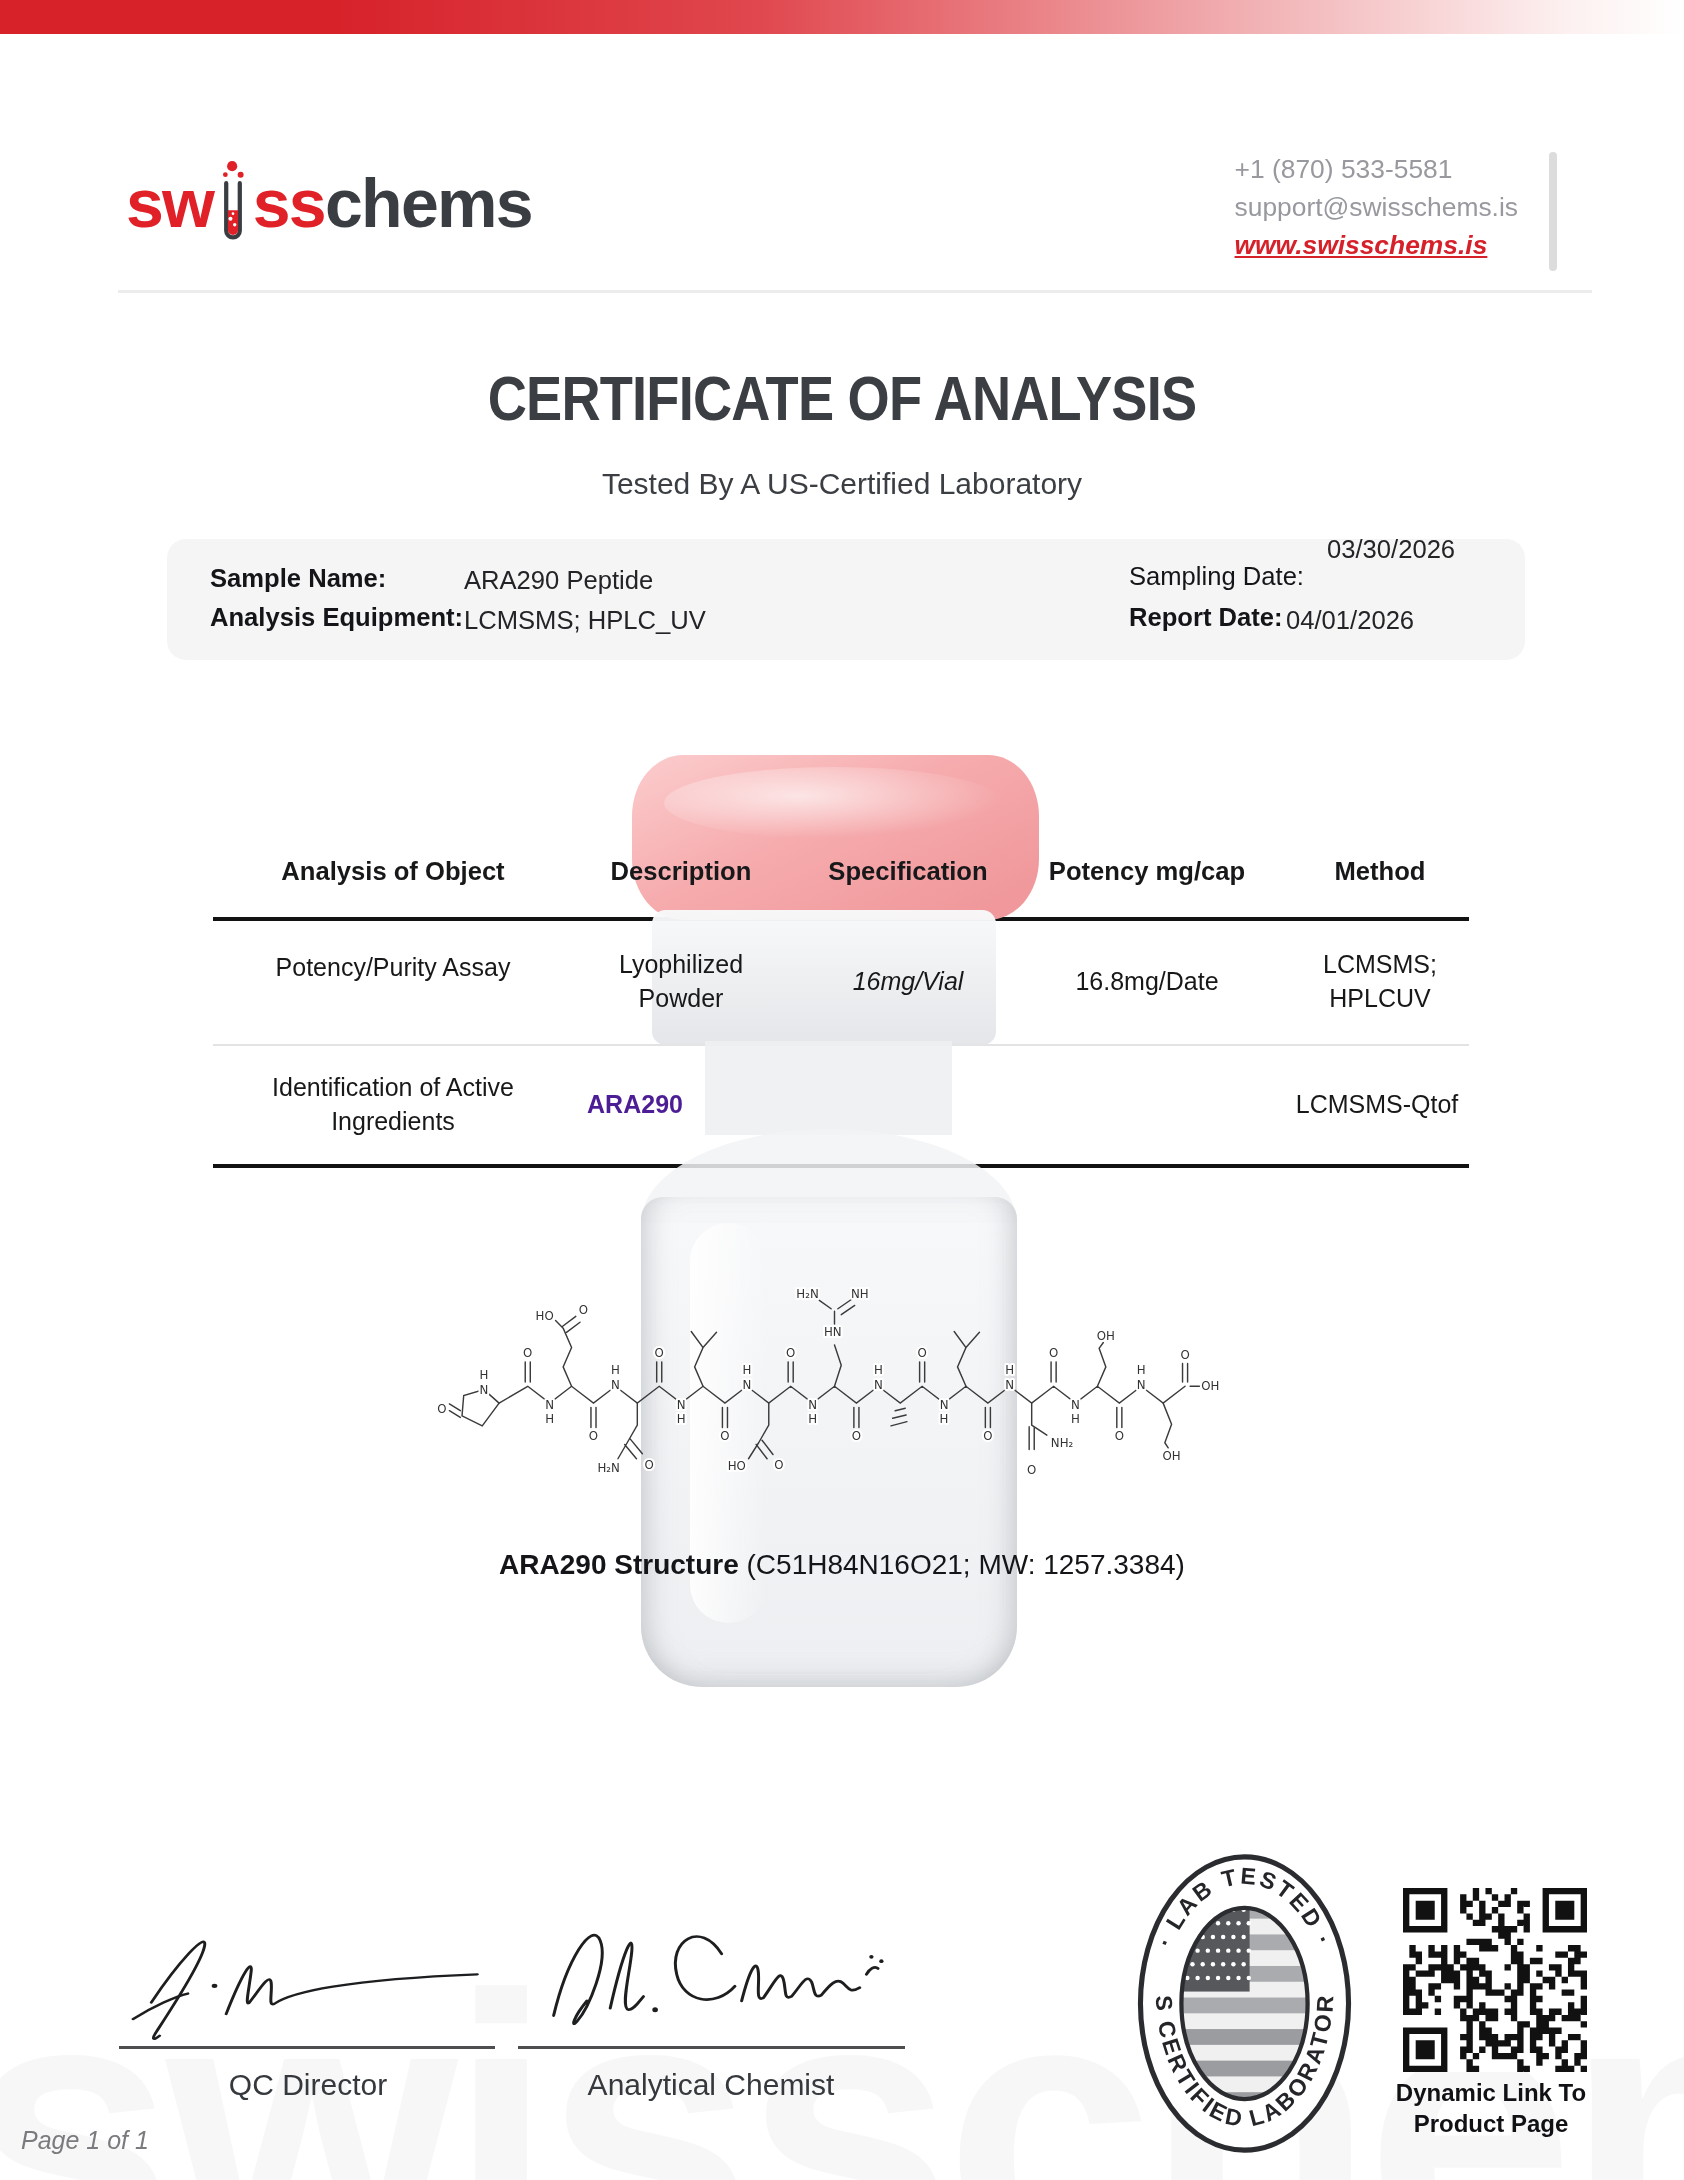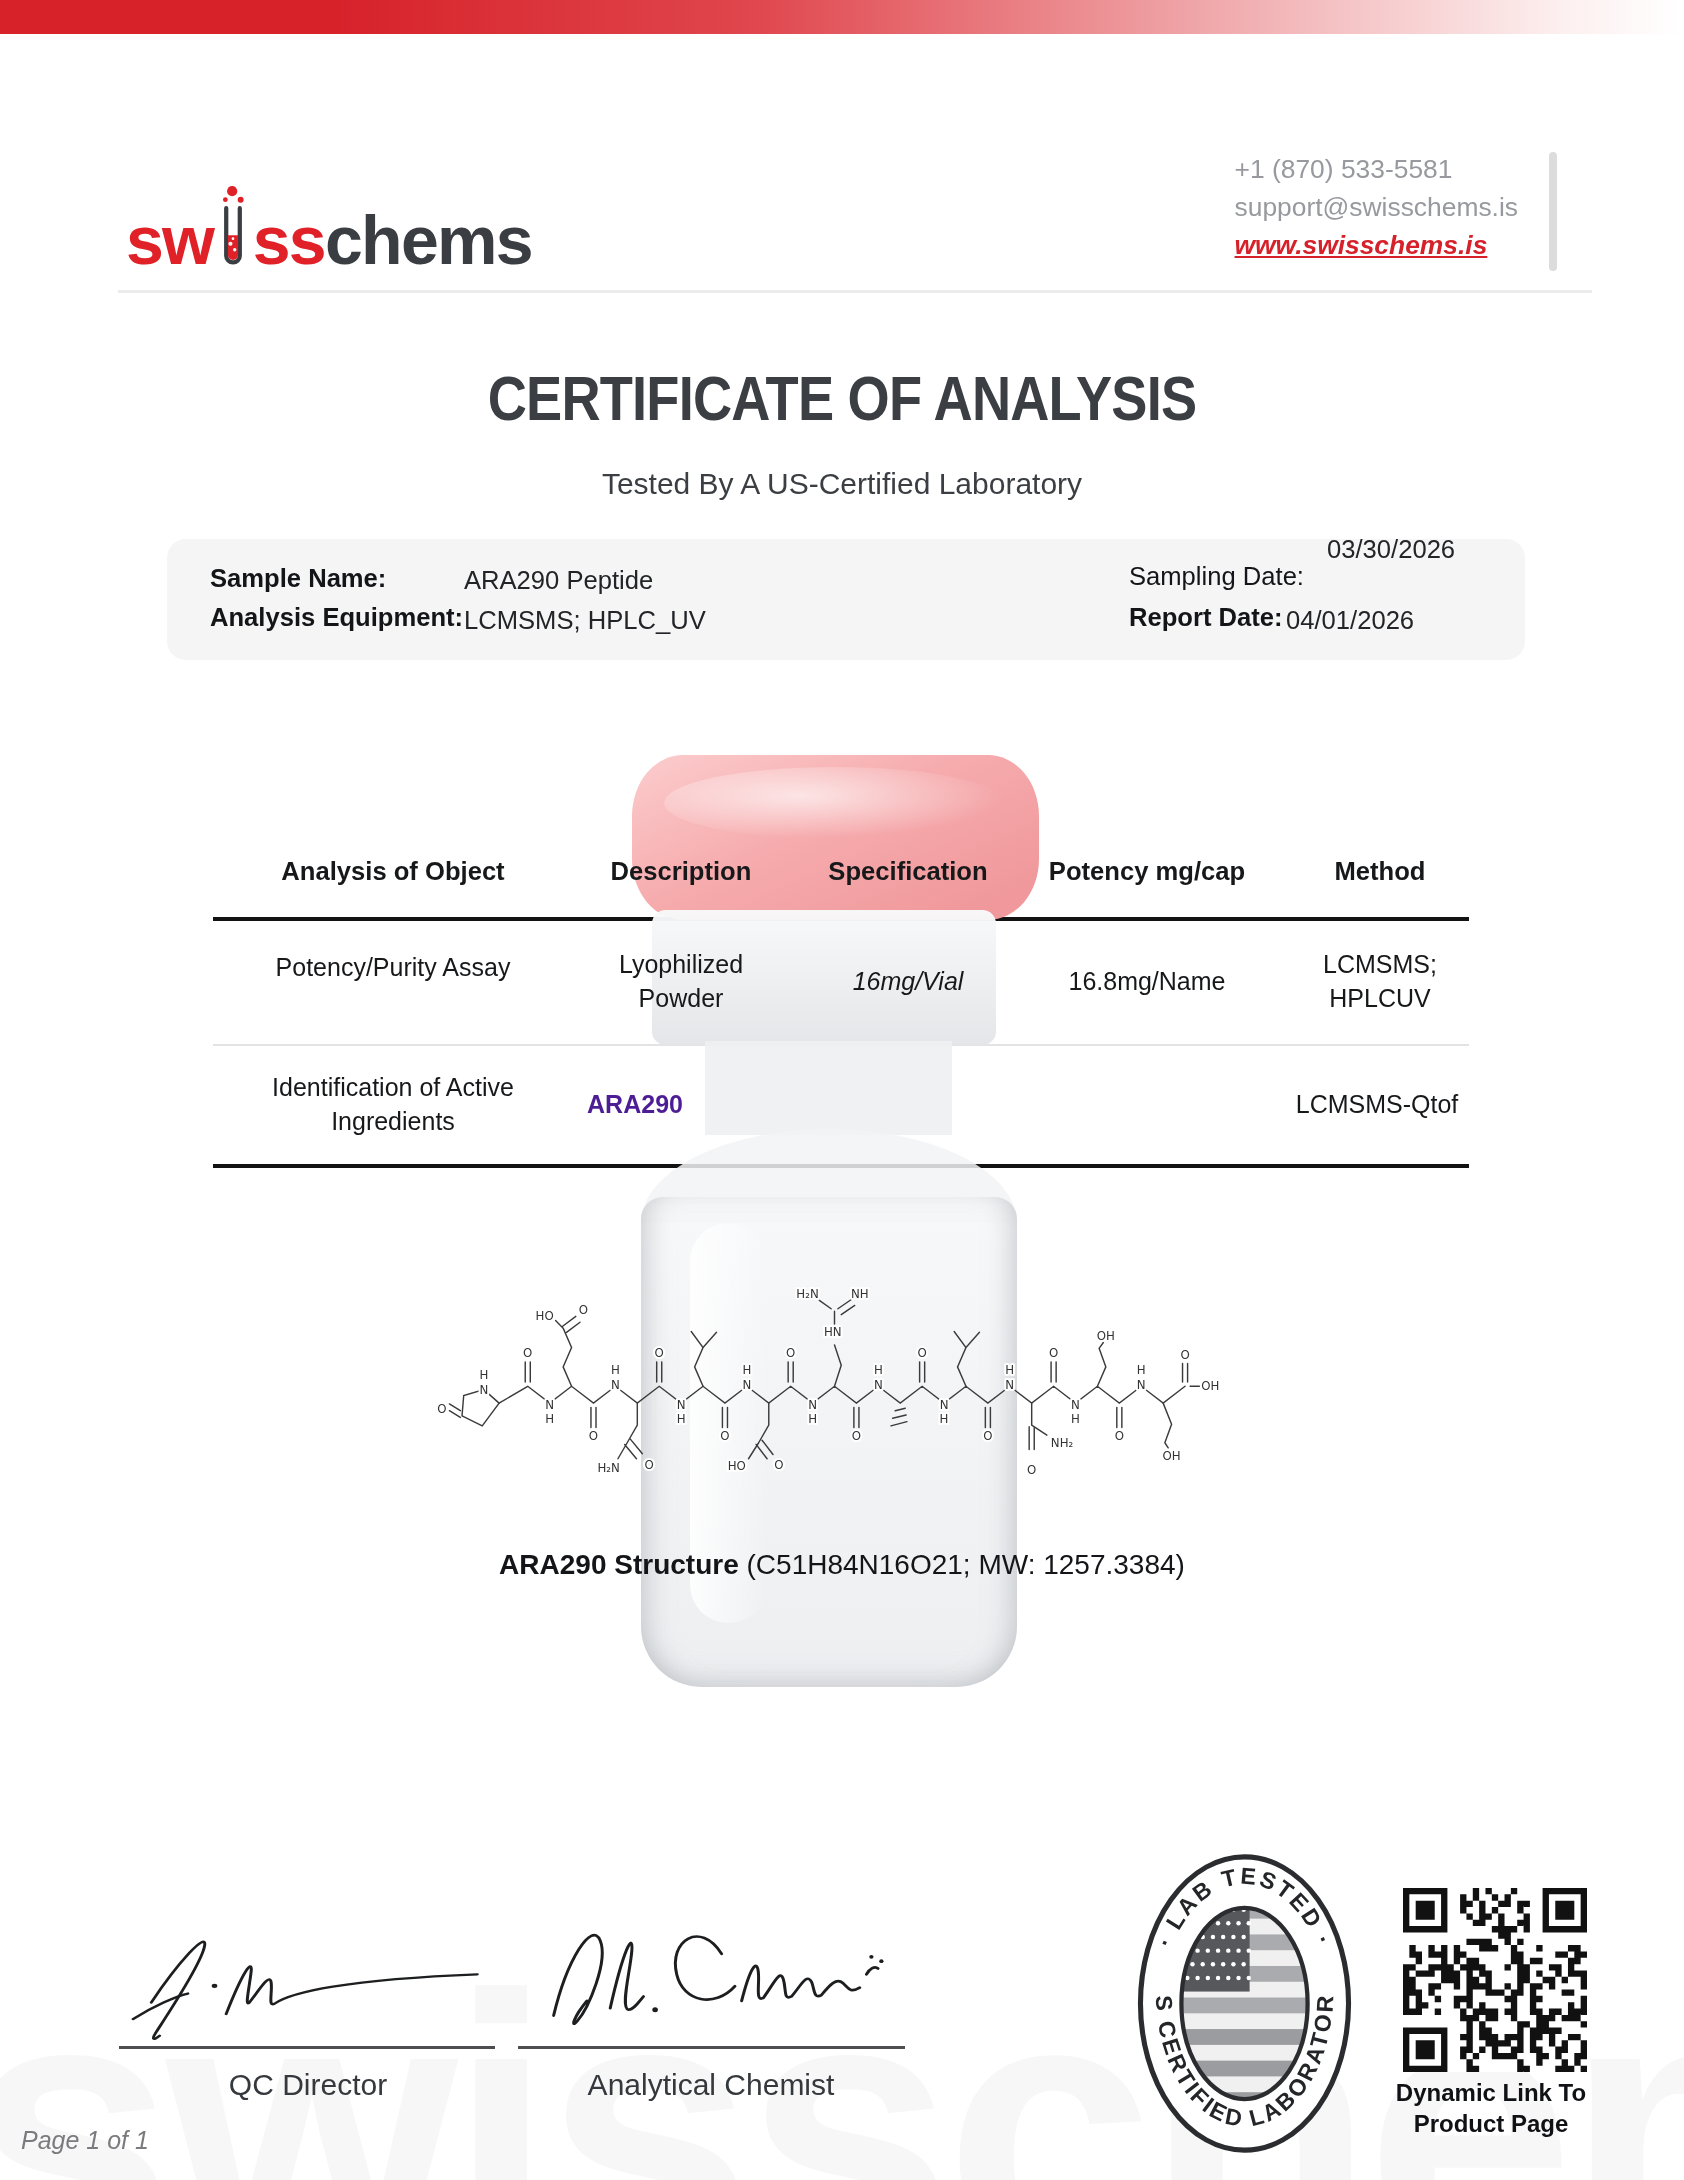--- a/index.html
+++ b/index.html
@@ -5,21 +5,21 @@
   html,body{margin:0;padding:0;background:#ffffff;}
   .page{position:relative;width:1684px;height:2181px;overflow:hidden;background:#fff;
         font-family:"Liberation Sans","DejaVu Sans",sans-serif;color:#1b1c1e;}
   .abs{position:absolute;}
 
   
   .topbar{left:0;top:0;width:1684px;height:34px;
     background:linear-gradient(90deg,#d7222a 0%,#d7222a 20%,#e0474e 45%,#f0a9ac 72%,#fdf0f0 93%,#fff 100%);}
 
   
-  .logo{left:126px;top:172px;height:102px;display:flex;align-items:flex-end;}
+  .logo{left:126px;top:152px;height:102px;display:flex;align-items:center;}
   .logo-text{font-size:68px;font-weight:bold;letter-spacing:-1.7px;line-height:1;}
   .logo-red{color:#e02127;}
   .logo-dark{color:#3a3d41;}
   .logo-tube{width:36px;height:95px;margin:0 1.7px -1.7px 1.7px;}
   .contact{right:166px;top:150px;text-align:left;font-size:26.4px;line-height:38px;color:#97999e;}
   .contact .link{color:#d6212b;font-weight:bold;font-style:italic;text-decoration:underline;}
   .contact-pill{left:1549px;top:152px;width:7.7px;height:119px;border-radius:4.3px;background:#dcdcdc;}
   .header-divider{left:118px;top:290px;width:1474px;height:3.4px;background:#ececec;}
 
   
@@ -146,21 +146,21 @@
 
   <div class="cell thead" style="left:393px;top:854px;">Analysis of Object</div>
   <div class="cell thead" style="left:681px;top:854px;">Description</div>
   <div class="cell thead" style="left:908px;top:854px;">Specification</div>
   <div class="cell thead" style="left:1147px;top:854px;">Potency mg/cap</div>
   <div class="cell thead" style="left:1380px;top:854px;">Method</div>
 
   <div class="cell" style="left:393px;top:950px;">Potency/Purity Assay</div>
   <div class="cell" style="left:681px;top:947px;width:187px;">Lyophilized Powder</div>
   <div class="cell" style="left:908px;top:964px;font-style:italic;">16mg/Vial</div>
-  <div class="cell" style="left:1147px;top:964px;">16.8mg/Name</div>
+  <div class="cell" style="left:1147px;top:964px;">16.8mg/Date</div>
   <div class="cell" style="left:1380px;top:947px;width:145px;">LCMSMS; HPLCUV</div>
 
   <div class="cell" style="left:393px;top:1070px;width:281px;">Identification of Active Ingredients</div>
   <div class="cell red-cell" style="left:635px;top:1087px;">ARA290</div>
   <div class="cell" style="left:1377px;top:1087px;">LCMSMS-Qtof</div>
 
   <svg class="abs structure" id="structure-svg" viewBox="0 0 960 330">
 
     <path d="M82,215 L116,195 142,215 168,195 194,215 220,195 246,215 272,195 298,215 324,195 350,215 376,195 402,215 428,195 454,215 480,195 506,215 532,195 558,215 584,195 610,215 636,195 662,215 688,195 714,215 740,195 766,215 792,195 818,215 844,195 870,215 896,195"></path>
 

